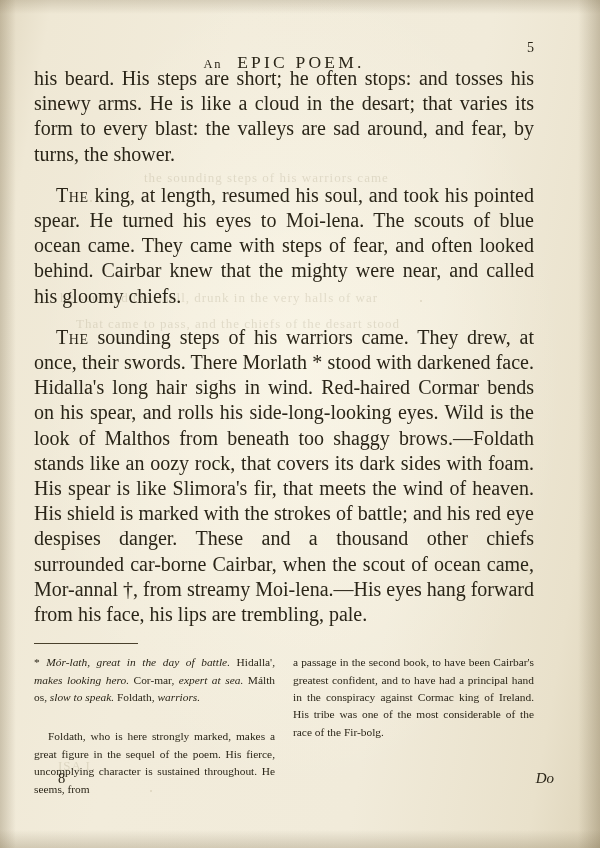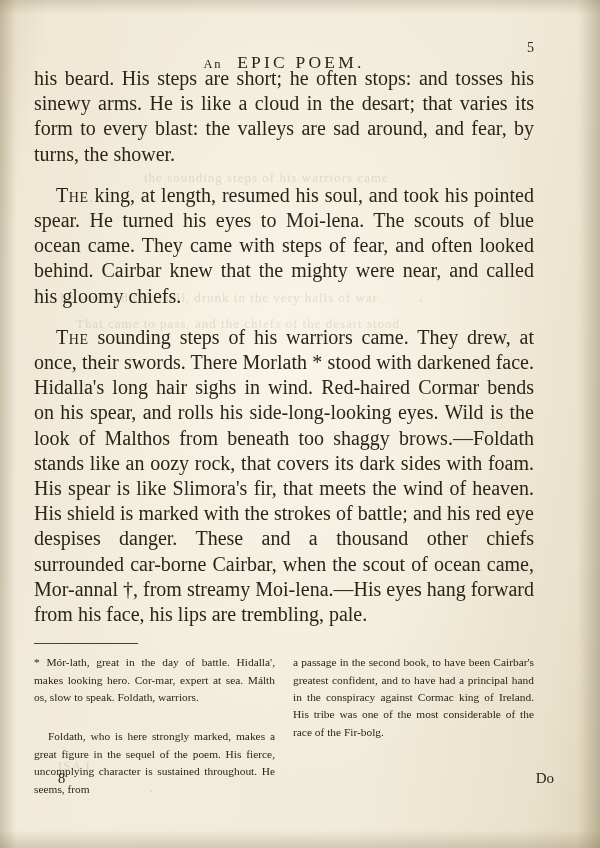--- a/index.html
+++ b/index.html
@@ -125,40 +125,41 @@
     width: 241px;
   }
   .notes p {
     margin: 0 0 0 0;
   }
   .notes p.indent {
     text-indent: 14px;
     margin-top: 22px;
   }
   .notes p + p { margin-top: 0; }
-  .it { }
+  .it { font-style: italic; }
 
   .footer {
     position: absolute;
     left: 34px;
     right: 34px;
     bottom: 58px;
     height: 20px;
   }
   .sig {
     position: absolute;
     left: 24px;
     top: 0;
     font-size: 14.5px;
   }
   .catchword {
     position: absolute;
     right: 12px;
     top: 0;
     font-size: 15px;
+    font-style: italic;
   }
   
   .ghost {
     position: absolute;
     color: rgba(120,104,70,0.17);
     font-size: 13px;
     letter-spacing: 1px;
     white-space: nowrap;
     pointer-events: none;
   }

